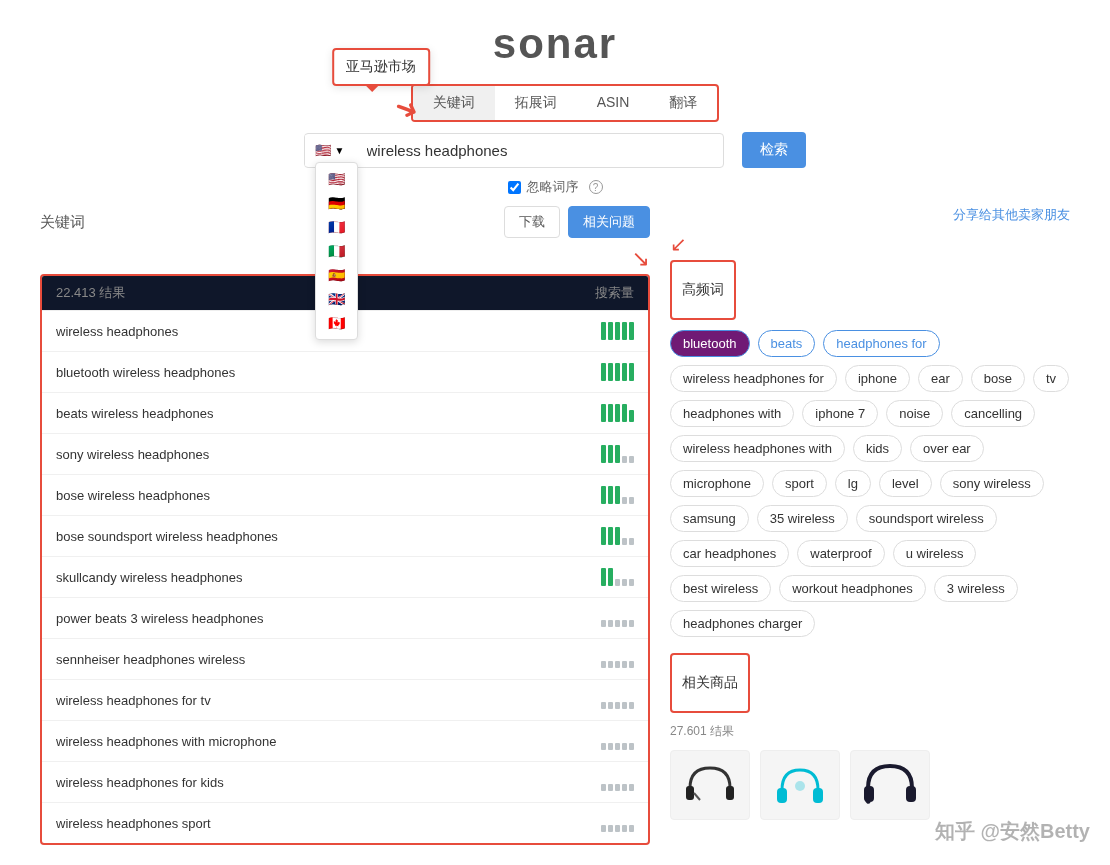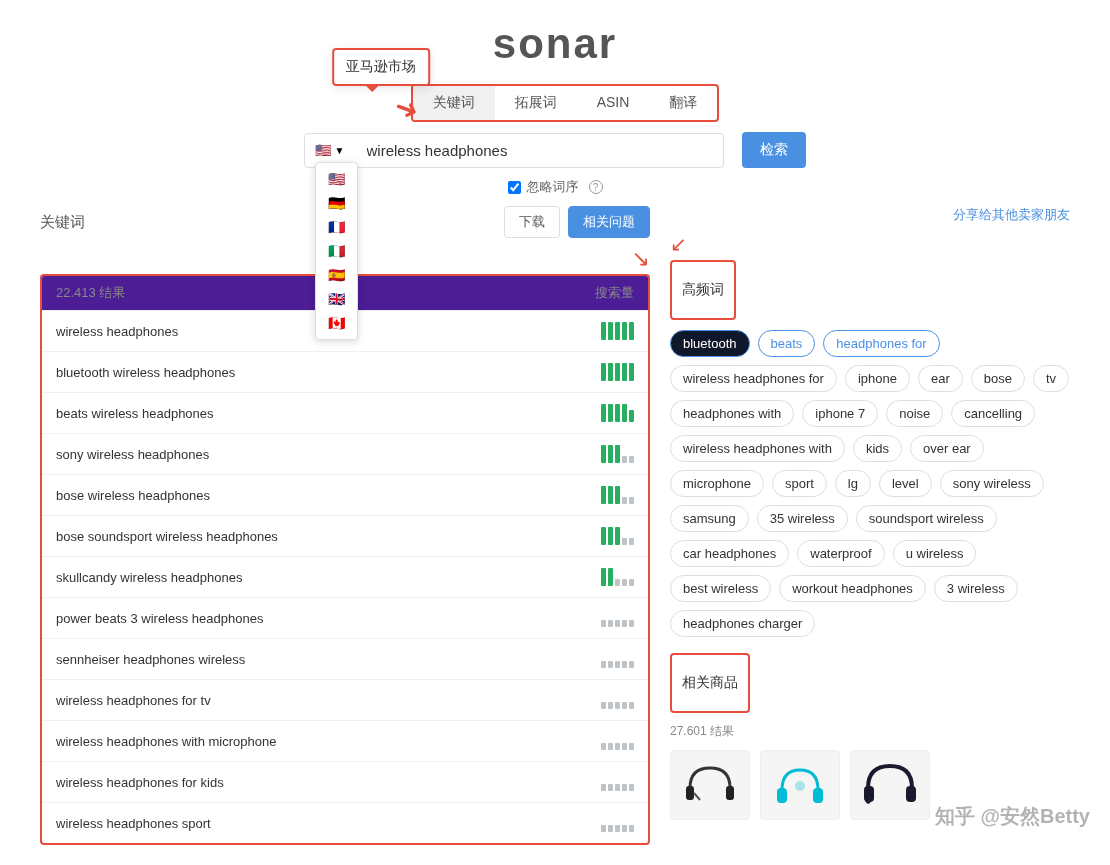--- a/index.html
+++ b/index.html
@@ -30,45 +30,45 @@
     .left-panel { flex: 1; min-width: 0; }
     .right-panel { width: 400px; }
     
     .panel-header { display: flex; justify-content: space-between; align-items: center; margin-bottom: 8px; }
     .panel-title { font-size: 15px; color: #555; font-weight: 500; }
     .action-btns { display: flex; gap: 8px; }
     .action-btn { padding: 6px 14px; border: 1px solid #ddd; border-radius: 4px; background: #fff; cursor: pointer; font-size: 13px; color: #555; }
     .action-btn.primary { background: #4a90e2; color: #fff; border-color: #4a90e2; }
     
     .results-box { border: 2px solid #e74c3c; border-radius: 4px; overflow: hidden; }
-    .results-header { display: flex; justify-content: space-between; align-items: center; padding: 8px 14px; background: #4c1d95; border-bottom: 1px solid #eee; color: #888; font-size: 13px; }
+    .results-header { display: flex; justify-content: space-between; align-items: center; padding: 8px 14px; background: #0f172a; border-bottom: 1px solid #eee; color: #888; font-size: 13px; }
     
     .result-row { display: flex; justify-content: space-between; align-items: center; padding: 11px 14px; border-bottom: 1px solid #f0f0f0; cursor: pointer; }
     .result-row:last-child { border-bottom: none; }
     .result-text { font-size: 13px; color: #333; }
     .bar-container { display: flex; gap: 2px; align-items: flex-end; height: 18px; }
     .bar { width: 5px; border-radius: 1px; }
     .bar.high { background: #27ae60; height: 18px; }
     .bar.med { background: #27ae60; height: 12px; }
     .bar.low { background: #bdc3c7; height: 7px; }
     
     .right-panel-section { margin-bottom: 16px; }
     .section-label { display: inline-block; border: 2px solid #e74c3c; border-radius: 4px; padding: 19px 10px; font-size: 14px; color: #333; margin-bottom: 10px; font-weight: 500; }
     
     .tags-container { display: flex; flex-wrap: wrap; gap: 8px; }
     .tag { padding: 5px 12px; border: 1px solid #ddd; border-radius: 20px; font-size: 13px; color: #333; cursor: pointer; background: #fff; }
-    .tag.highlighted { background: #0f172a; color: #fff; border-color: #4a90e2; }
+    .tag.highlighted { background: #701a75; color: #fff; border-color: #4a90e2; }
     .tag.outlined { border: 1px solid #4a90e2; color: #4a90e2; }
     
     .related-products-count { font-size: 12px; color: #888; margin-bottom: 10px; }
     .product-thumbnails { display: flex; gap: 10px; margin-top: 8px; }
     .product-thumb { width: 80px; height: 70px; background: #f5f5f5; border: 1px solid #eee; border-radius: 4px; display: flex; align-items: center; justify-content: center; overflow: hidden; }
     .product-thumb svg { width: 60px; height: 55px; }
     
-    .watermark { position: fixed; bottom: 35px; right: 20px; font-size: 20px; color: rgba(0,0,0,0.3); font-weight: bold; z-index: 100; }
+    .watermark { position: fixed; bottom: 20px; right: 20px; font-size: 20px; color: rgba(0,0,0,0.3); font-weight: bold; z-index: 100; }
     
     .tooltip-icon { display: inline-flex; align-items: center; justify-content: center; width: 14px; height: 14px; border-radius: 50%; border: 1px solid #999; font-size: 10px; color: #999; cursor: pointer; margin-left: 4px; }
     
     .share-btn { color: #4a90e2; font-size: 13px; cursor: pointer; text-decoration: none; }
   </style>
 </head>
 <body>
 
 <div class="header">
   <h1>sonar</h1>

